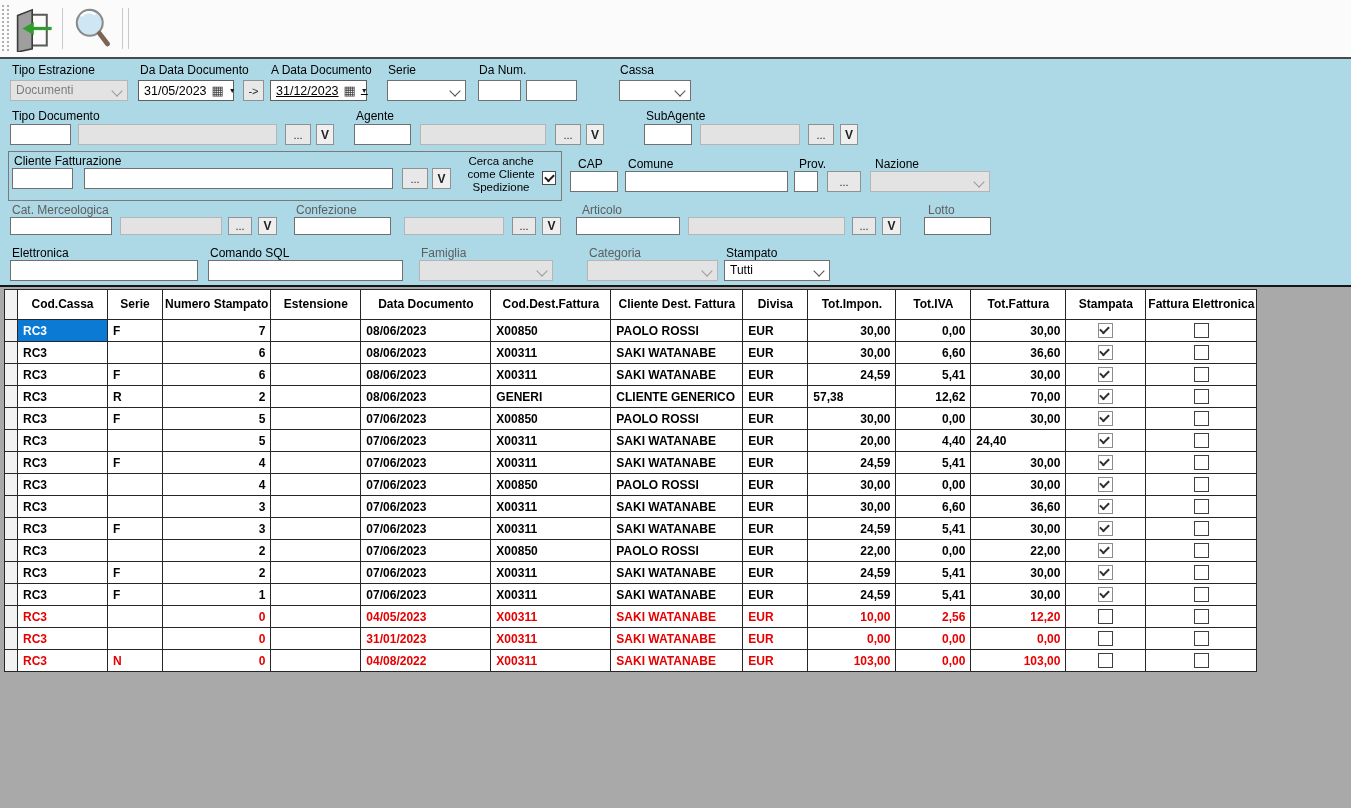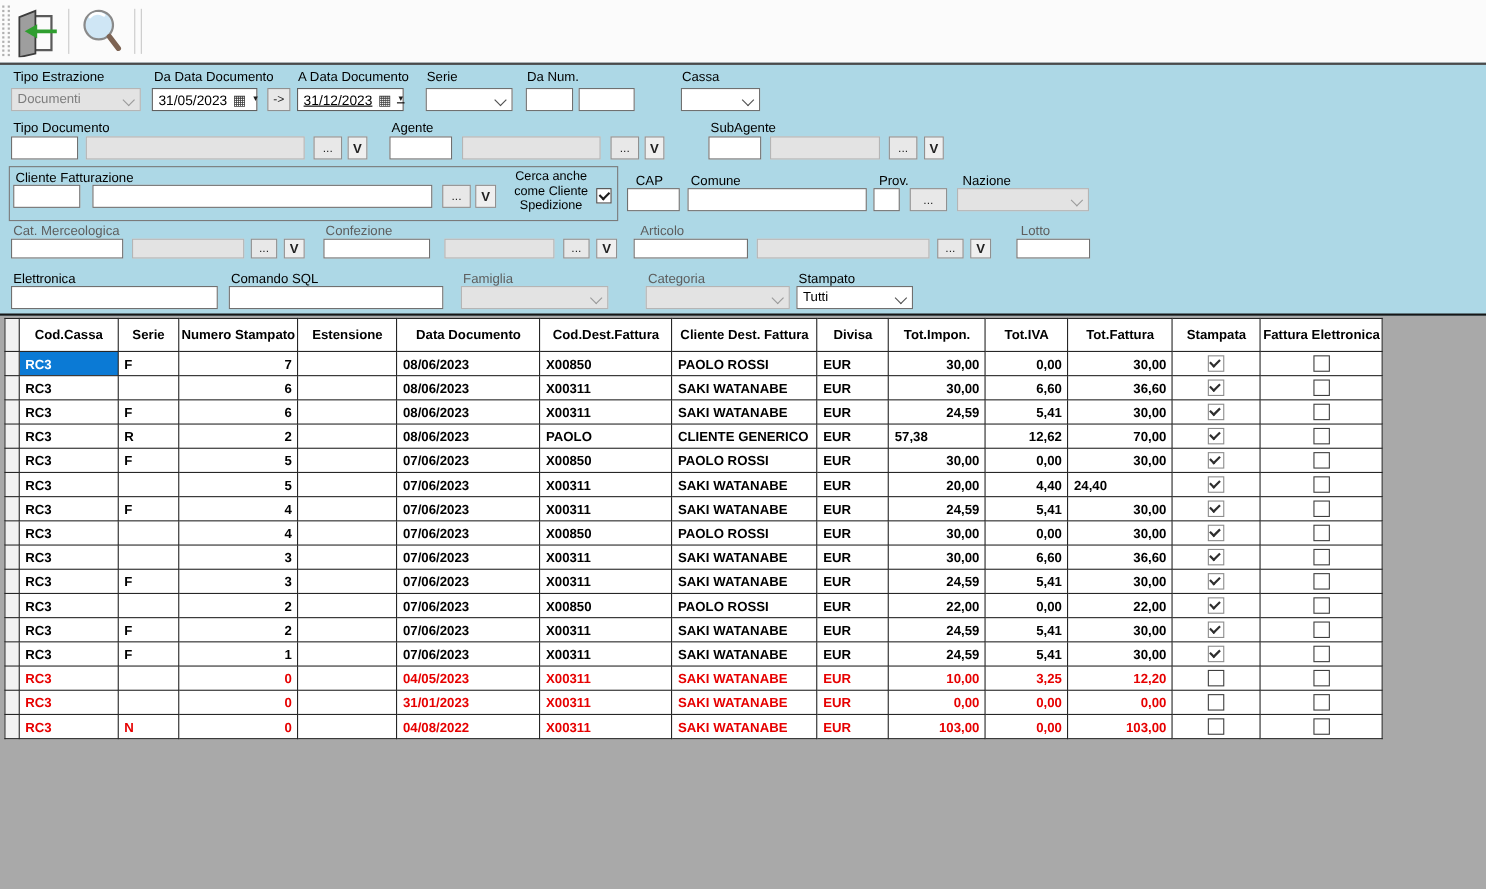--- a/index.html
+++ b/index.html
@@ -301,21 +301,21 @@
           <td class="ck"><span class="gridcheck checked"></span></td>
           <td class="ck"><span class="gridcheck"></span></td>
         </tr>
         <tr>
           <td class="selcol"></td>
           <td style="text-align: left;">RC3</td>
           <td style="text-align: left;">R</td>
           <td style="text-align: right;">2</td>
           <td style="text-align: left;"></td>
           <td style="text-align: left;">08/06/2023</td>
-          <td style="text-align: left;">PAOLO</td>
+          <td style="text-align: left;">GENERI</td>
           <td style="text-align: left;">CLIENTE GENERICO</td>
           <td style="text-align: left;">EUR</td>
           <td style="">57,38</td>
           <td style="text-align: right;">12,62</td>
           <td style="text-align: right;">70,00</td>
           <td class="ck"><span class="gridcheck checked"></span></td>
           <td class="ck"><span class="gridcheck"></span></td>
         </tr>
         <tr>
           <td class="selcol"></td>
@@ -465,21 +465,21 @@
           <td class="selcol"></td>
           <td style="text-align: left;">RC3</td>
           <td style="text-align: left;"></td>
           <td style="text-align: right;">0</td>
           <td style="text-align: left;"></td>
           <td style="text-align: left;">04/05/2023</td>
           <td style="text-align: left;">X00311</td>
           <td style="text-align: left;">SAKI WATANABE</td>
           <td style="text-align: left;">EUR</td>
           <td style="text-align: right;">10,00</td>
-          <td style="text-align: right;">3,25</td>
+          <td style="text-align: right;">2,56</td>
           <td style="text-align: right;">12,20</td>
           <td class="ck"><span class="gridcheck"></span></td>
           <td class="ck"><span class="gridcheck"></span></td>
         </tr>
         <tr class="neg">
           <td class="selcol"></td>
           <td style="text-align: left;">RC3</td>
           <td style="text-align: left;"></td>
           <td style="text-align: right;">0</td>
           <td style="text-align: left;"></td>

